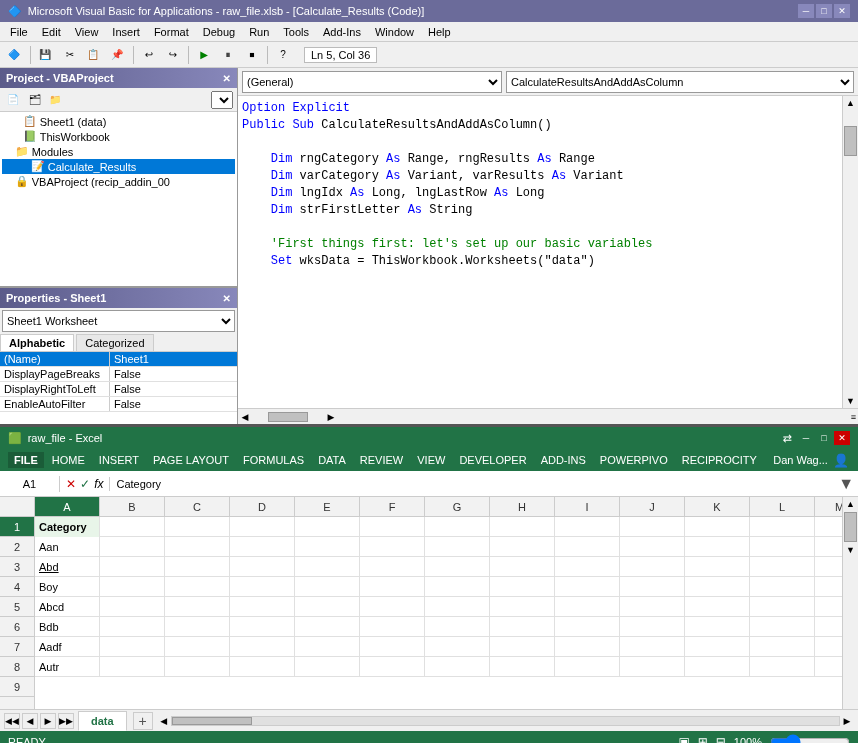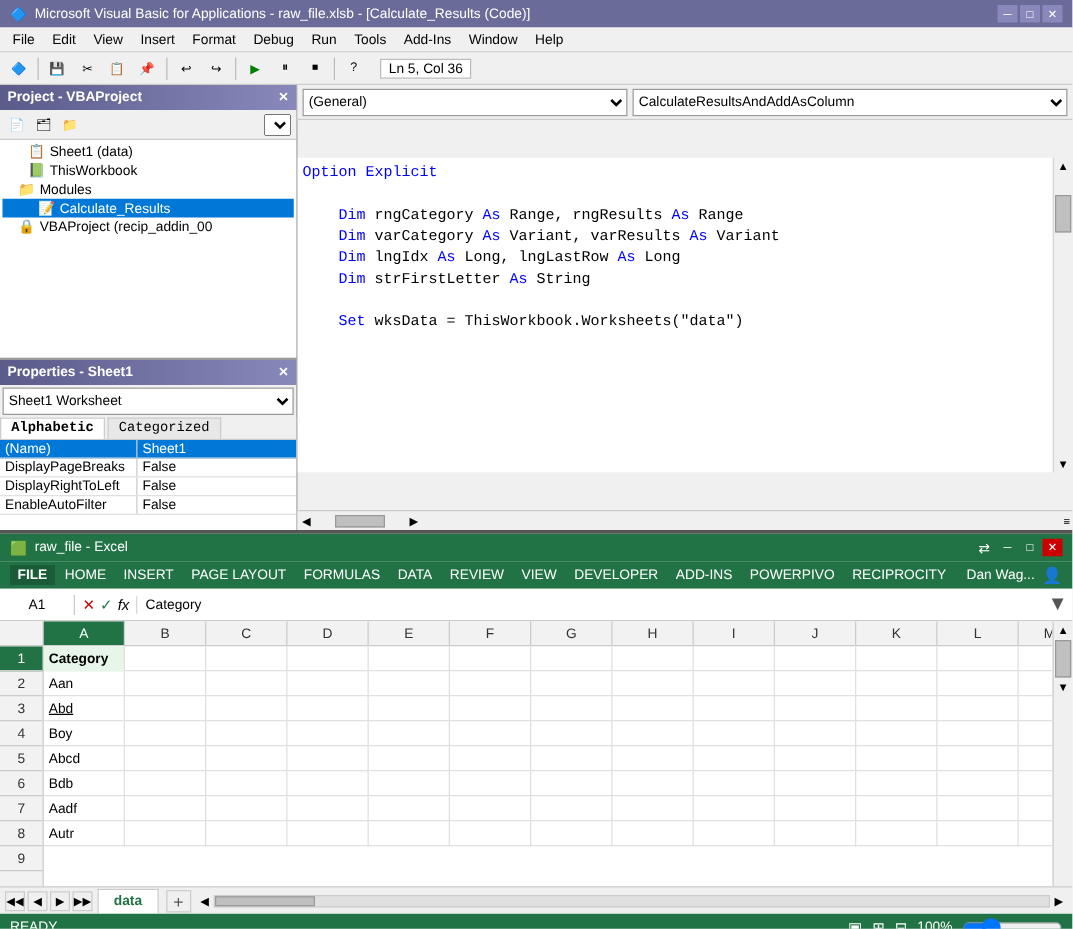--- a/index.html
+++ b/index.html
@@ -35,30 +35,30 @@
     .proj-tb-btn { width: 20px; height: 18px; background: #f0f0f0; border: 1px solid transparent; cursor: pointer; font-size: 10px; display: flex; align-items: center; justify-content: center; }
     .project-tree { flex: 1; background: white; overflow-y: auto; padding: 2px; font-size: 11px; }
     .tree-item { display: flex; align-items: center; gap: 3px; padding: 1px 2px; cursor: pointer; white-space: nowrap; }
     .tree-item.selected { background: #0078d7; color: white; }
 
     
     .properties-panel { flex: 1; display: flex; flex-direction: column; }
     .props-header { background: linear-gradient(to right, #5b5b8a, #8888bb); color: white; height: 20px; display: flex; align-items: center; justify-content: space-between; padding: 0 6px; font-size: 11px; font-weight: bold; }
     .props-dropdown { margin: 2px; height: 22px; font-size: 11px; width: calc(100% - 4px); border: 1px solid #999; background: white; }
     .props-tabs { display: flex; border-bottom: 1px solid #ccc; background: #f0f0f0; }
-    .props-tab { padding: 2px 8px; font-size: 11px; cursor: pointer; border: 1px solid #ccc; border-bottom: none; margin-right: 2px; background: #e8e8e8; font-family: Liberation Mono, monospace; }
+    .props-tab { padding: 2px 8px; font-size: 11px; cursor: pointer; border: 1px solid #ccc; border-bottom: none; margin-right: 2px; background: #e8e8e8; }
     .props-tab.active { background: white; font-weight: bold; }
     .props-table { flex: 1; overflow-y: auto; background: white; }
     .props-row { display: flex; border-bottom: 1px solid #e0e0e0; font-size: 11px; }
     .props-row.selected { background: #0078d7; color: white; }
     .props-name { width: 110px; padding: 1px 4px; border-right: 1px solid #ccc; overflow: hidden; }
     .props-value { flex: 1; padding: 1px 4px; overflow: hidden; }
 
     
-    .code-panel { flex: 1; display: flex; flex-direction: column; gap: 30px; }
+    .code-panel { flex: 1; display: flex; flex-direction: column; }
     .code-header { height: 28px; display: flex; align-items: center; background: #f0f0f0; border-bottom: 1px solid #ccc; padding: 0 4px; gap: 4px; }
     .code-dropdown { height: 22px; font-size: 11px; border: 1px solid #999; background: white; }
     .code-dropdown.general { width: 260px; }
     .code-dropdown.proc { flex: 1; }
     .code-editor { flex: 1; background: white; font-family: Liberation Mono, monospace; font-size: 12px; overflow: auto; padding: 4px; position: relative; }
     .code-line { white-space: pre; line-height: 17px; color: #000; }
     .kw { color: #0000ff; }
     .cm { color: #008000; }
 
     
@@ -230,26 +230,28 @@
       <select class="code-dropdown general">
         <option>(General)</option>
       </select>
       <select class="code-dropdown proc">
         <option>CalculateResultsAndAddAsColumn</option>
       </select>
     </div>
     <div style="display:flex; flex:1; overflow:hidden;">
       <div class="code-editor" style="flex:1;">
         <div class="code-line"><span class="kw">Option Explicit</span></div>
+        <div class="code-line"><span class="kw">Public Sub</span> CalculateResultsAndAddAsColumn()</div>
         <div class="code-line"> </div>
         <div class="code-line">    <span class="kw">Dim</span> rngCategory <span class="kw">As</span> Range, rngResults <span class="kw">As</span> Range</div>
         <div class="code-line">    <span class="kw">Dim</span> varCategory <span class="kw">As</span> Variant, varResults <span class="kw">As</span> Variant</div>
         <div class="code-line">    <span class="kw">Dim</span> lngIdx <span class="kw">As</span> Long, lngLastRow <span class="kw">As</span> Long</div>
         <div class="code-line">    <span class="kw">Dim</span> strFirstLetter <span class="kw">As</span> String</div>
         <div class="code-line"> </div>
+        <div class="code-line">    <span class="cm">'First things first: let's set up our basic variables</span></div>
         <div class="code-line">    <span class="kw">Set</span> wksData = ThisWorkbook.Worksheets("data")</div>
       </div>
       <div class="vba-scrollbar">
         <div style="height:14px; display:flex; align-items:center; justify-content:center; font-size:9px; cursor:pointer;">▲</div>
         <div class="scroll-thumb"></div>
         <div style="margin-top:auto; height:14px; display:flex; align-items:center; justify-content:center; font-size:9px; cursor:pointer;">▼</div>
       </div>
     </div>
     <div class="horiz-scroll">
       <div style="width:14px; display:flex; align-items:center; justify-content:center; font-size:9px; cursor:pointer;">◀</div>

